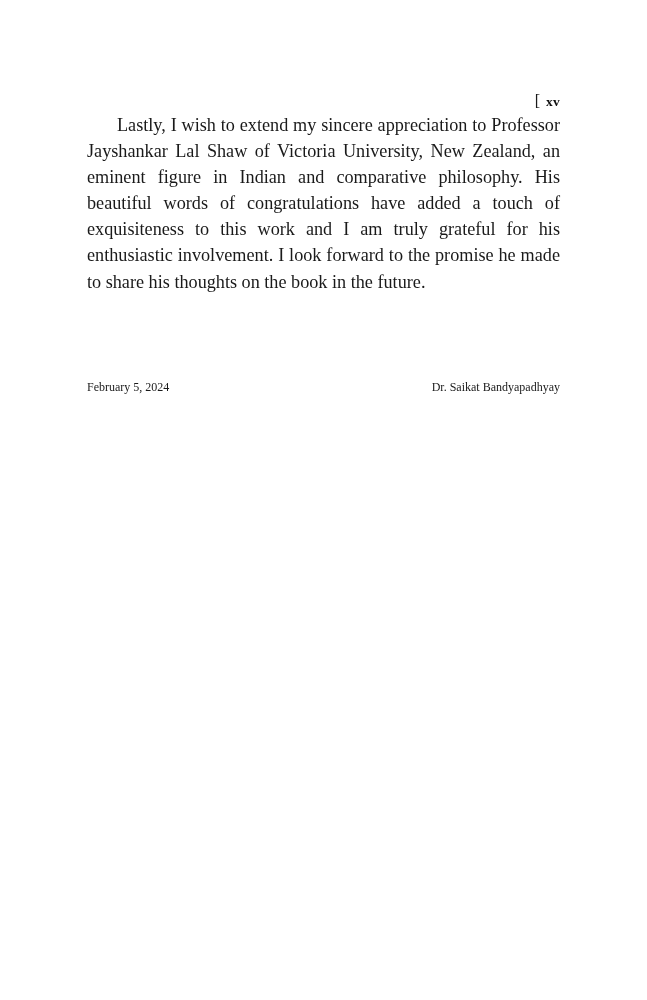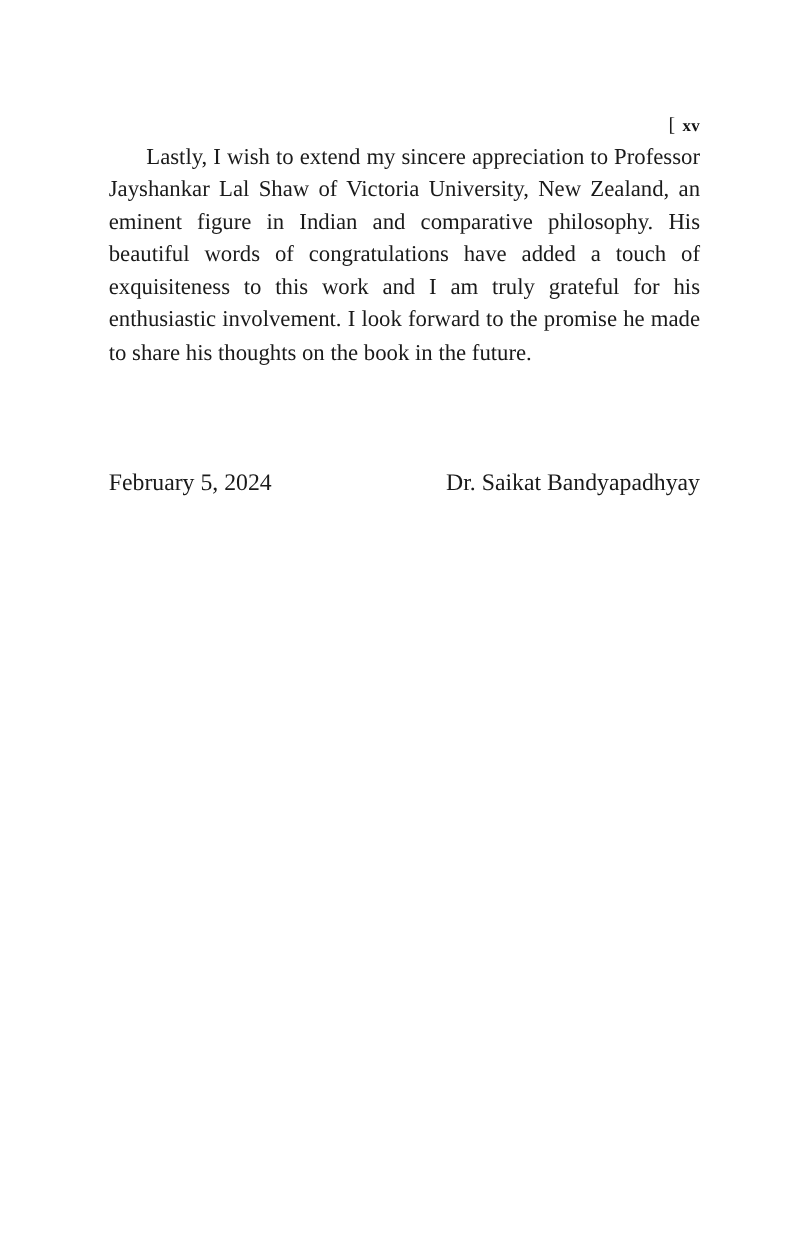--- a/index.html
+++ b/index.html
@@ -60,21 +60,21 @@
     hyphens: none;
   }
   p.para:last-child { margin-bottom: 0; }
 
   
   .signature {
     position: absolute;
     left: 87px;
     top: 371px;
     width: 473px;
-    font-size: 19px;
+    font-size: 12px;
     line-height: 32.4px;
   }
   .sig-row {
     display: flex;
     justify-content: space-between;
     align-items: baseline;
     white-space: pre;
   }
   .sig-date {
     text-align: left;

